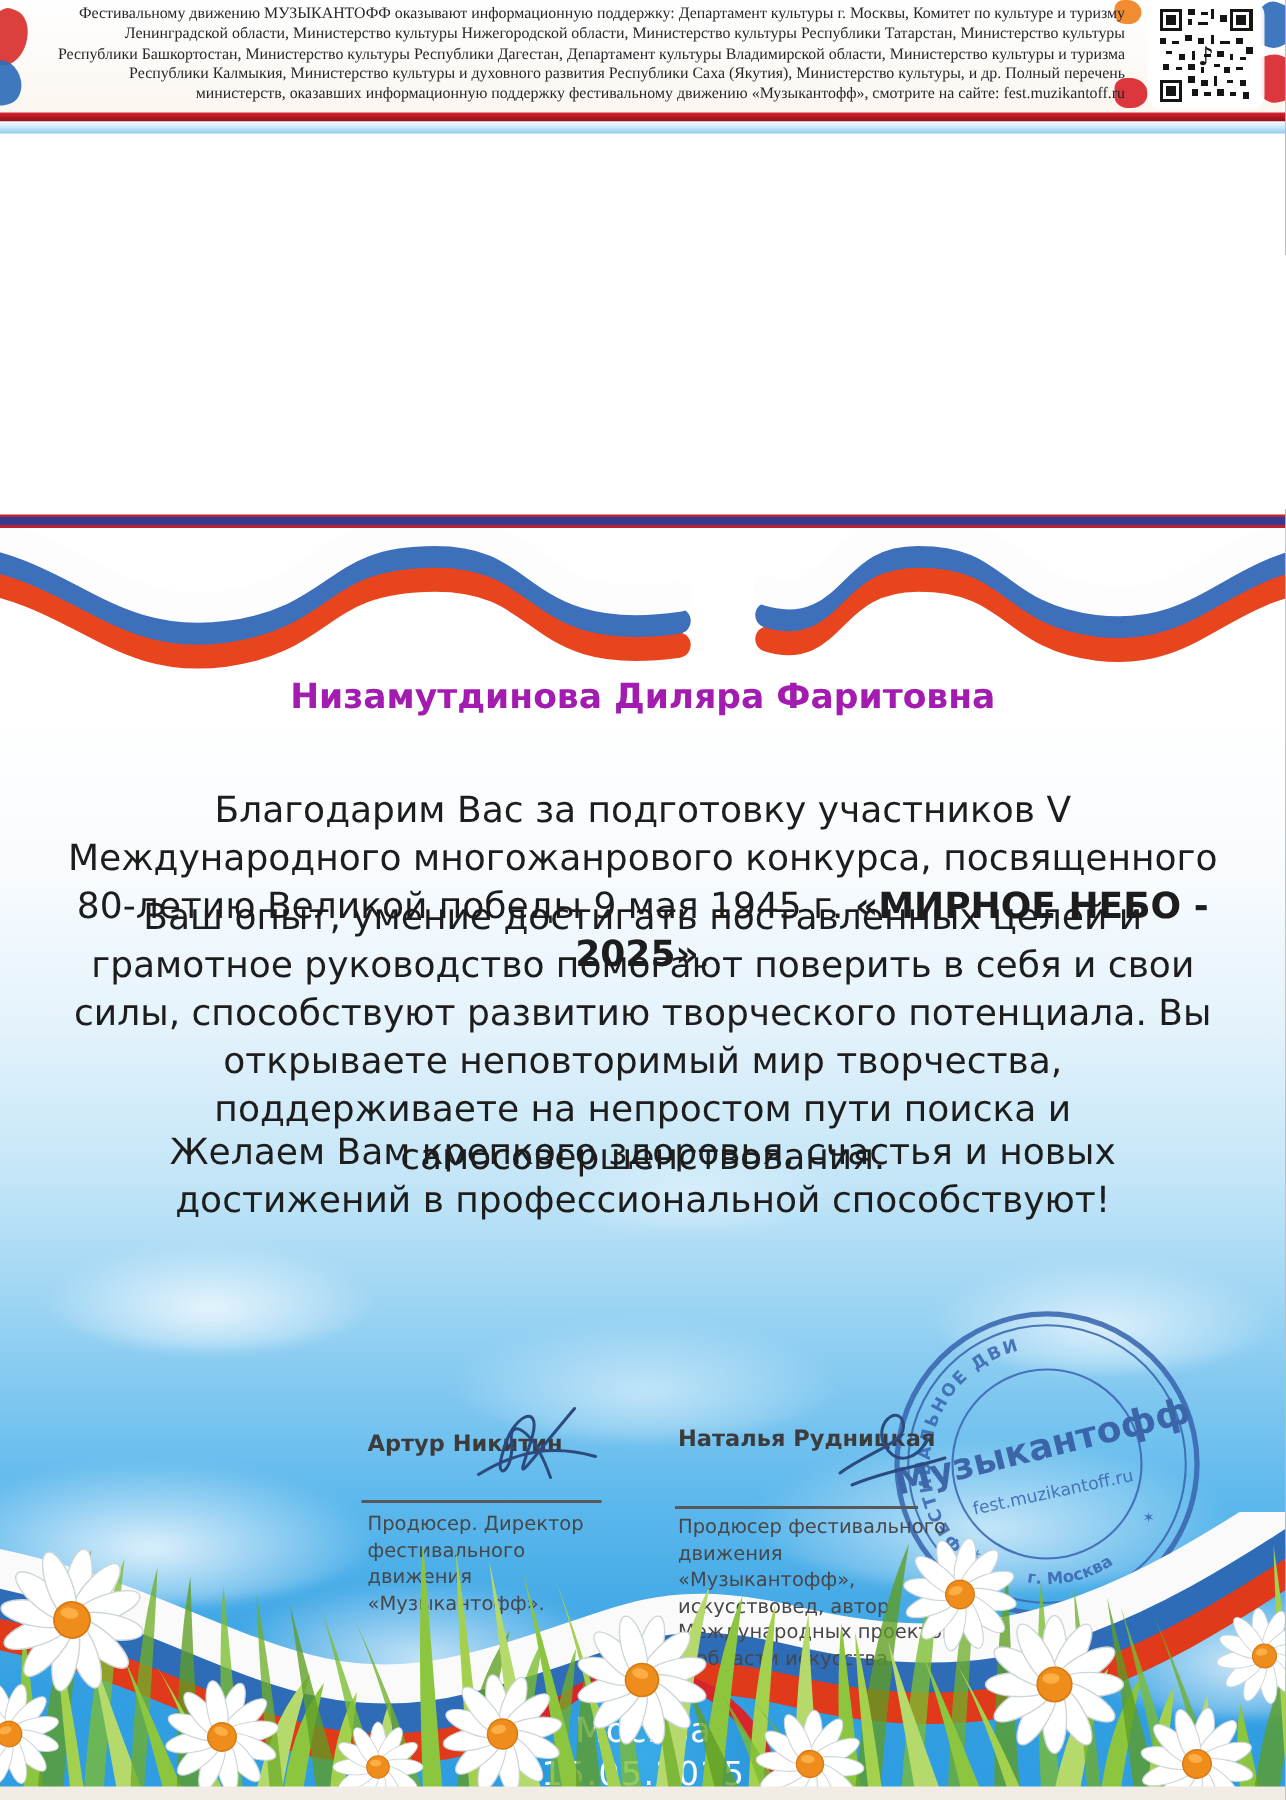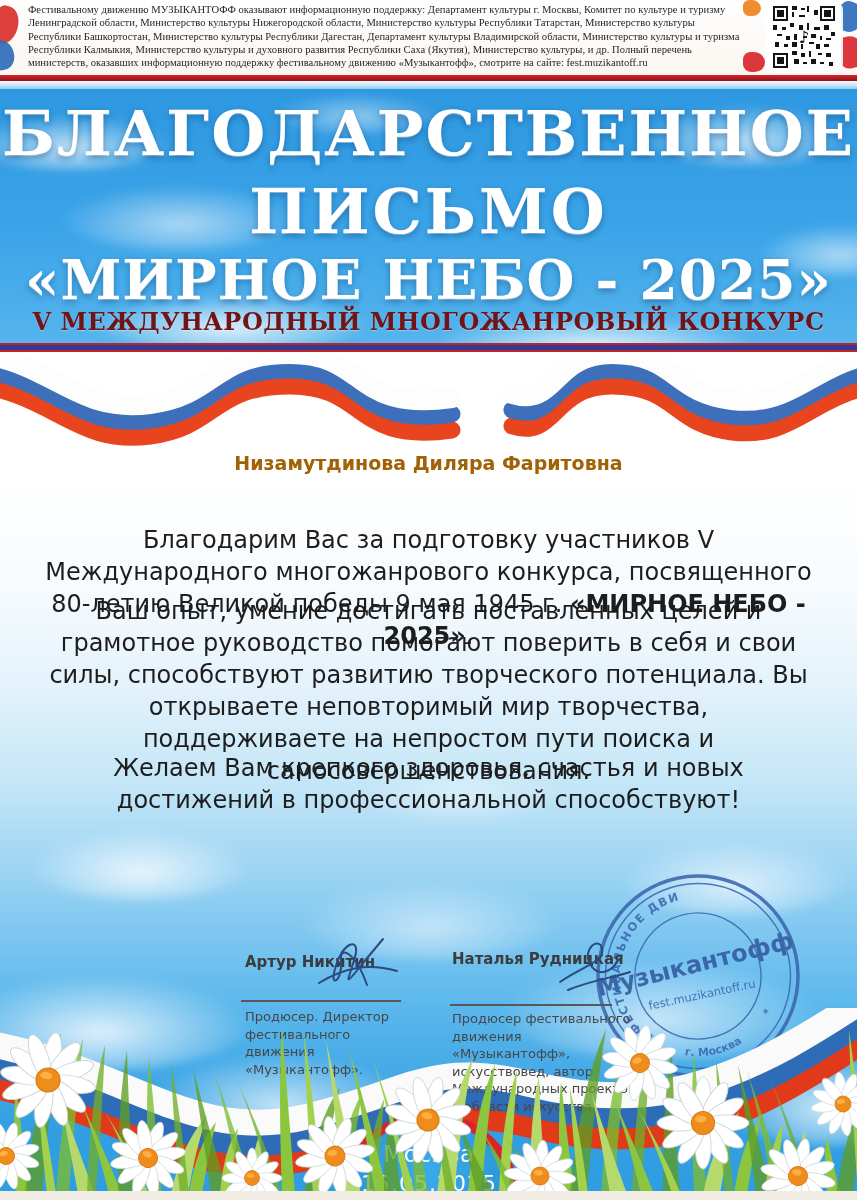--- a/index.html
+++ b/index.html
@@ -4,21 +4,21 @@
 <style>
   html,body{margin:0;padding:0;background:#888;}
   .certificate{position:relative;width:857px;height:1200px;margin:0 auto;overflow:hidden;
     background:#fff;font-family:"DejaVu Sans",sans-serif;}
 
   
   .header{position:absolute;left:0;top:0;width:857px;height:75px;
     background:linear-gradient(180deg,#ffffff,#fbf6f0);z-index:8;}
   .header-text{position:absolute;left:28px;top:3px;width:722px;margin:0;
     font-family:"Liberation Serif","DejaVu Serif",serif;font-size:10.6px;line-height:1.26;
-    color:#26262b;text-align:left;}
+    color:#26262b;text-align:right;}
   .deco{position:absolute;border-radius:40% 60% 55% 45%;opacity:.92;}
   .qr-box{position:absolute;right:16px;top:3px;width:74px;height:68px;background:#fff;
     border-radius:7px;box-shadow:0 0 0 2px rgba(255,255,255,.9);padding:3px;box-sizing:border-box;}
   .qr-box svg{width:100%;height:100%;}
 
   .stripe-red{position:absolute;left:0;top:75px;width:857px;height:6px;z-index:8;
     background:linear-gradient(180deg,#d8242c,#8f1119);}
   .stripe-light{position:absolute;left:0;top:81px;width:857px;height:8px;z-index:8;
     background:linear-gradient(180deg,#f4fbff 0%,#cfe9f8 45%,#8ecdf0 100%);}
 
@@ -40,21 +40,21 @@
   .divider{position:absolute;left:0;top:343px;width:857px;height:9px;z-index:8;
     background:linear-gradient(180deg,#c1232b 0%,#c1232b 22%,#343a94 22%,#343a94 78%,#c1232b 78%,#c1232b 100%);}
 
   
   .lower{position:absolute;left:0;top:352px;width:857px;height:840px;z-index:0;
     background:linear-gradient(180deg,#ffffff 0%,#ffffff 15%,#f7fbfe 28%,#e3f2fb 40%,
       #c2e5f7 52%,#93d0f2 64%,#5ab7ec 78%,#339fe2 92%,#2f9de2 100%);}
   .swag{position:absolute;left:0;top:350px;width:857px;height:102px;z-index:2;}
 
   .recipient{position:absolute;left:0;top:452px;width:857px;margin:0;text-align:center;z-index:3;
-    font-size:19px;font-weight:bold;color:#a16207;}
+    font-size:23px;font-weight:bold;color:#a21caf;}
   .body-text{position:absolute;left:45px;width:767px;margin:0;text-align:center;z-index:3;
     font-size:24px;line-height:32px;color:#1d1d1d;}
   .p1{top:524px;} .p2{top:595px;} .p3{top:752px;}
   .body-text b{font-weight:bold;}
 
   
   .stamp{position:absolute;left:588px;top:866px;width:220px;height:220px;z-index:2;opacity:.88;}
 
   
   .sig-name{position:absolute;margin:0;font-size:15px;font-weight:bold;color:#3c3c3e;z-index:3;}
@@ -102,33 +102,20 @@
         <path fill="#ffffff" d="M1,1h5v5h-5z M23,1h5v5h-5z M1,23h5v5h-5z"></path>
         <path fill="#141414" d="M2,2h3v3h-3z M24,2h3v3h-3z M2,24h3v3h-3z"></path>
         <path fill="#141414" d="M9,0h2v2h-2z M13,1h2v1h-2z M16,0h1v3h-1z M9,3h1v2h-1z M12,4h3v1h-3z M19,2h2v2h-2z M0,9h2v2h-2z M4,10h2v1h-2z M8,8h2v2h-2z M12,9h2v2h-2z M16,8h1v3h-1z M19,10h3v1h-3z M24,9h2v2h-2z M27,12h2v2h-2z M2,13h2v1h-2z M6,14h2v2h-2z M10,13h1v3h-1z M14,14h2v1h-2z M18,13h2v2h-2z M22,14h1v2h-1z M25,15h2v1h-2z M1,17h2v2h-2z M5,18h2v1h-2z M9,17h2v2h-2z M13,18h1v2h-1z M17,17h2v1h-2z M20,18h2v2h-2z M24,18h2v1h-2z M9,21h2v2h-2z M13,22h2v2h-2z M17,21h1v3h-1z M21,22h2v1h-2z M25,22h2v2h-2z M10,25h2v2h-2z M14,26h2v1h-2z M18,25h2v2h-2z M22,26h2v1h-2z M26,26h2v2h-2z"></path>
         <text x="14.5" y="17.5" font-size="8" text-anchor="middle" fill="#141414">♪</text>
       </svg>
     </div>
   </div>
   <div class="stripe-red"></div>
   <div class="stripe-light"></div>
 
-  <div class="sky-band">
-    <div class="cloud" style="left:-30px;top:26px;width:200px;height:55px;opacity:.75;"></div>
-    <div class="cloud" style="left:60px;top:96px;width:240px;height:65px;opacity:.6;"></div>
-    <div class="cloud" style="left:640px;top:16px;width:210px;height:60px;opacity:.7;"></div>
-    <div class="cloud" style="left:760px;top:136px;width:160px;height:50px;opacity:.6;"></div>
-    <div class="cloud" style="left:90px;top:206px;width:280px;height:55px;opacity:.85;"></div>
-    <div class="cloud" style="left:430px;top:226px;width:330px;height:55px;opacity:.9;"></div>
-    <div class="cloud" style="left:270px;top:4px;width:170px;height:40px;opacity:.5;"></div>
-    <h1 class="title-line t1">БЛАГОДАРСТВЕННОЕ</h1>
-    <h1 class="title-line t2">ПИСЬМО</h1>
-    <h2 class="title-line t3">«МИРНОЕ НЕБО - 2025»</h2>
-    <h3 class="title-line t4">V МЕЖДУНАРОДНЫЙ МНОГОЖАНРОВЫЙ КОНКУРС</h3>
-  </div>
   <div class="divider"></div>
 
   <svg class="swag" viewBox="0 0 857 102">
     <g fill="none" stroke-linecap="round">
       <path d="M-30,34 C55,44 75,96 150,86 C218,77 212,36 290,36 C368,36 352,94 452,80" stroke="#e8451f" stroke-width="17"></path>
       <path d="M-30,18 C55,28 75,80 150,70 C218,61 212,20 290,20 C368,20 352,78 452,64" stroke="#3d6fba" stroke-width="17"></path>
       <path d="M-30,2 C55,12 75,64 150,54 C218,45 212,4 290,4 C368,4 352,62 452,48" stroke="#fdfdfd" stroke-width="20"></path>
     </g>
     <g fill="none" stroke-linecap="round" transform="translate(857,0) scale(-1,1)">
       <path d="M-30,34 C45,42 60,90 125,82 C185,75 180,36 245,36 C305,36 300,90 345,76" stroke="#e8451f" stroke-width="17"></path>

